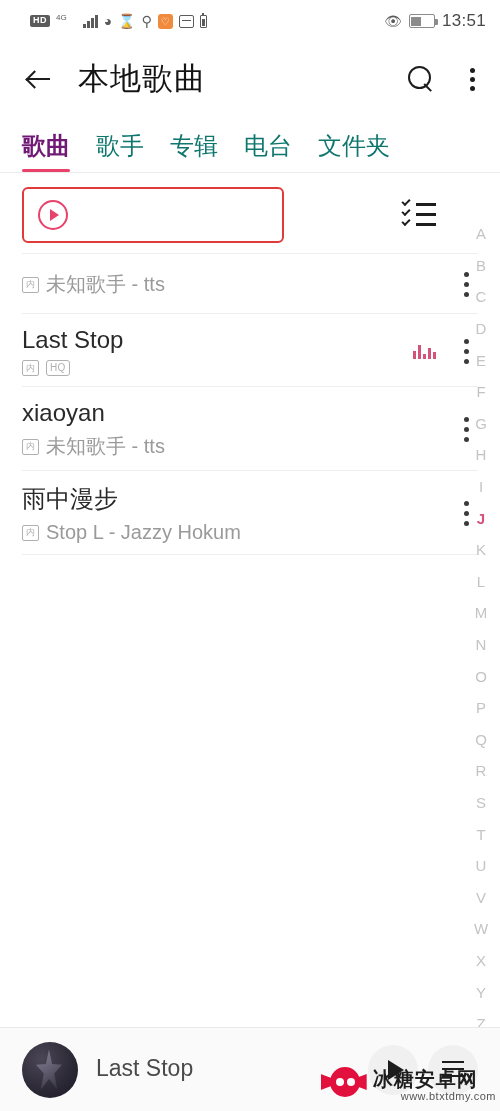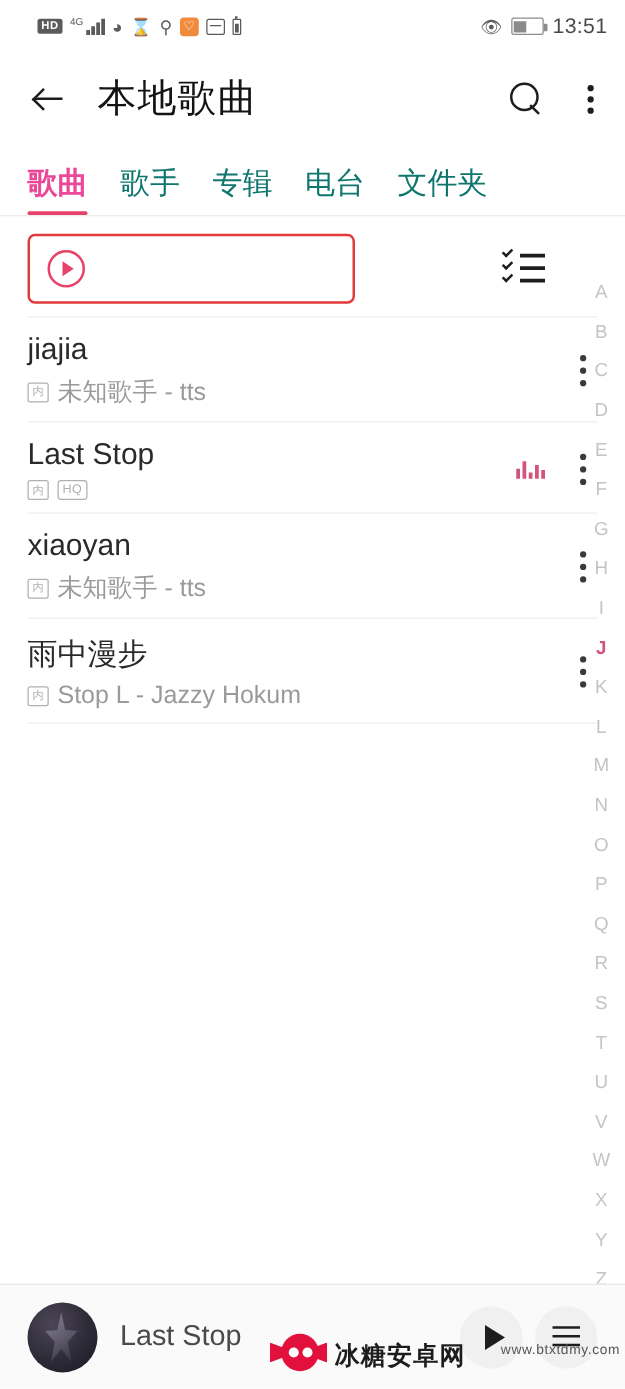--- a/index.html
+++ b/index.html
@@ -16,21 +16,21 @@
     height: 42px; display: flex; align-items: center;
     justify-content: space-between; padding: 0 14px 0 30px;
   }
   .sb-left { display: flex; align-items: center; gap: 6px; justify-content: space-between; }
   .sb-right { display: flex; align-items: center; gap: 7px; }
   .hd-badge {
     background: #5b5b5b; color: #fff; font-size: 9px; font-weight: bold;
     border-radius: 2px; padding: 1px 3px; letter-spacing: .5px; line-height: 1.1;
   }
   .sig { display: flex; align-items: flex-end; gap: 1px; position: relative; }
-  .sig sup { font-size: 8px; color: #5b5b5b; position: relative; top: -6px; margin-right: 1px; }
+  .sig sup { font-size: 8px; color: #5b5b5b; position: relative; top: -6px; margin-right: 15px; }
   .sig i { display: block; width: 3px; background: #5b5b5b; }
   .sig i:nth-child(2){height:4px} .sig i:nth-child(3){height:7px}
   .sig i:nth-child(4){height:10px} .sig i:nth-child(5){height:13px}
   .ic { color: #5b5b5b; font-size: 14px; line-height: 1; display: inline-block; }
   .ic-orange {
     width: 15px; height: 15px; border-radius: 3px; background: #f08a3c;
     display: inline-flex; align-items: center; justify-content: center;
     color:#fff; font-size: 10px;
   }
   .ic-box {
@@ -72,21 +72,21 @@
   .srch:after{
     content:""; position:absolute; left:16px; top:17px; width:10px;height:2.4px;
     background:#1d1d1d; transform:rotate(45deg); transform-origin:left center;
   }
   .kebab { width: 6px; display:flex; flex-direction:column; gap:4px; cursor:pointer; padding: 4px 8px; }
   .kebab i { width:5px;height:5px;border-radius:50%;background:#1d1d1d; display:block; }
 
   
   .tabs { display:flex; align-items:flex-end; padding: 0 22px; height: 56px; gap: 26px; }
   .tab { font-size: 24px; color:#0f766e; position:relative; padding-bottom: 10px; cursor:pointer; white-space:nowrap; }
-  .tab.active { color:#ec4899; font-weight: bold; }
+  .tab.active { color:#701a75; font-weight: bold; }
   .tab.active:after{
     content:""; position:absolute; left:0; right:0; bottom:0; height:3px; background:#e8416a; border-radius:2px;
   }
   .tabs-underline { height:1px; background:#ececec; margin: 0 0 0 0; }
 
   
   .playall-row {
     display:flex; align-items:center; padding: 14px 22px 10px 22px; position:relative;
   }
   .playall {
@@ -178,21 +178,21 @@
     width:46px;height:40px;position:relative; flex:none;
   }
   .wm-logo .wm-circle {
     position:absolute; left:9px; top:2px; width:30px;height:30px;border-radius:50%;background:#e2103c;
   }
   .wm-logo .wm-eye { position:absolute; width:8px;height:8px;border-radius:50%;background:#fff;top:13px; }
   .wm-logo .wm-eye.l{left:15px} .wm-logo .wm-eye.r{left:26px}
   .wm-logo .wm-wing{position:absolute;top:9px;width:12px;height:16px;background:#e2103c;}
   .wm-logo .wm-wing.l{left:0;clip-path:polygon(0 0,100% 28%,100% 72%,0 100%)}
   .wm-logo .wm-wing.r{right:0;clip-path:polygon(100% 0,0 28%,0 72%,100% 100%)}
-  .wm-text { display:flex;}
+  .wm-text { display:flex;flex-direction:column; }
   .wm-name { font-size:20px;font-weight:bold;color:#1d1d1d;letter-spacing:1px;line-height:1.1; }
   .wm-url { font-size:11px;color:#555;letter-spacing:.5px;margin-left:28px; }
   .wm-ghost {
     position:absolute; right:60px; bottom:18px; width:62px;height:50px;border-radius:50%;
     background:#f2f2f2; z-index:-1;
   }
 </style>
 </head>
 <body>
 
@@ -265,21 +265,20 @@
           <span></span>
           <i></i>
         </div>
     </div>
   </div>
 
   <div class="list">
 
     <div class="song">
       <div class="song-info">
-        <div class="song-title">jiajia</div>
         <div class="song-sub">
           <span class="badge-file">内</span>
           <span class="song-artist">未知歌手 - tts</span>
         </div>
       </div>
       <div class="song-kebab">
           <i></i>
           <i></i>
           <i></i>
         </div>

